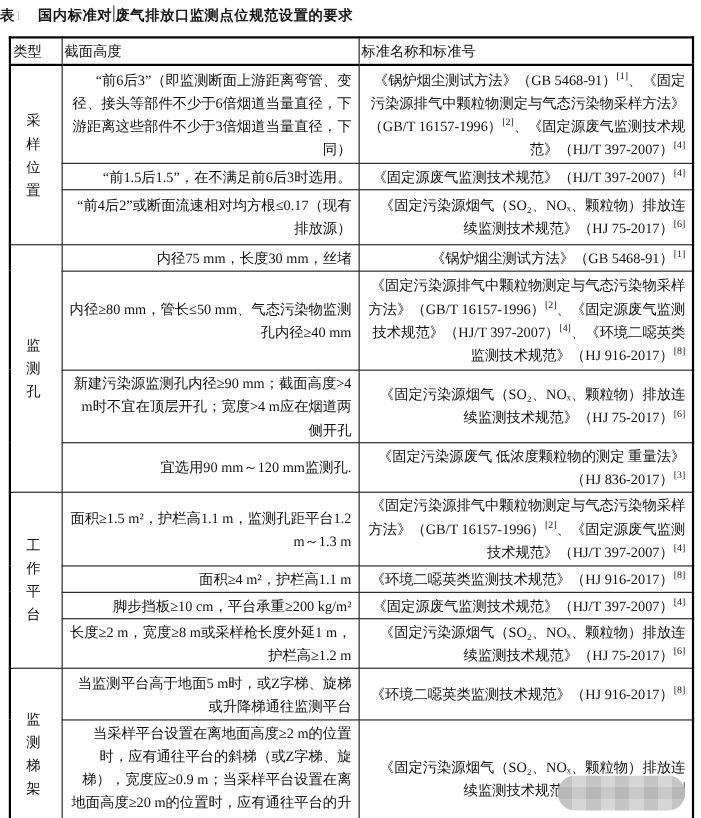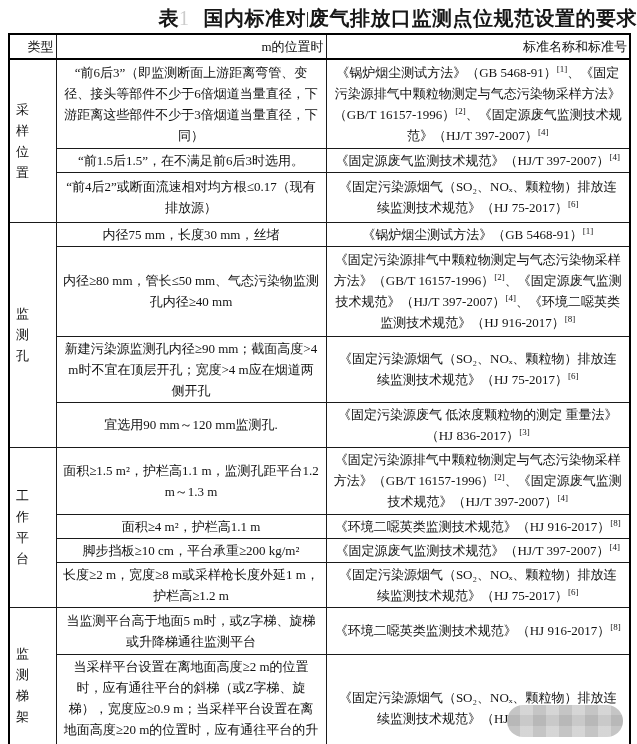--- a/index.html
+++ b/index.html
@@ -6,22 +6,22 @@
   .page{
     position:relative;
     width:637px;height:744px;
     background:#ffffff;
     font-family:"Liberation Serif","DejaVu Serif",serif;
     color:#111111;
     overflow:hidden;
   }
   .doc-title{
     position:absolute;top:5px;left:0;width:637px;
-    text-align:right;
-    font-size:20px;font-weight:bold;color:#161616;
+    text-align:left;
+    font-size:13px;font-weight:bold;color:#161616;
     letter-spacing:0.5px;
     white-space:nowrap;
   }
   .doc-title .gap{display:inline-block;width:14px;}
   .faint{color:#cccccc;font-weight:normal;}
   .caret{
     display:inline-block;width:1px;height:15px;
     background:#333;vertical-align:-2px;margin:0 1px;
   }
   table.spec{
@@ -37,31 +37,32 @@
   table.spec th,table.spec td{
     border:1px solid #1a1a1a;
     vertical-align:middle;
     padding:1px 6px;
     line-height:21px;
     font-weight:normal;
     overflow:hidden;
   }
   table.spec tr.hdr th{
     border-bottom:2px solid #000;
-    text-align:right;
+    text-align:left;
     height:23px;
     padding:0 2px;
     font-family:Liberation Serif, serif;
   }
   td.cat{
+    text-align:center;
     letter-spacing:5px;
     padding:1px 2px 1px 6px;
     line-height:24px;
   }
-  td.req,td.std{text-align:center;}
+  td.req,td.std{text-align:right;}
   sup{font-size:9px;line-height:0;vertical-align:super;letter-spacing:0;}
   .watermark{
     position:absolute;left:507px;top:705px;width:116px;height:32px;
     background-color:#cbcbcb;
     background-image:
       repeating-linear-gradient(90deg, rgba(0,0,0,0.06) 0 13px, rgba(255,255,255,0.10) 13px 26px),
       repeating-linear-gradient(0deg, rgba(255,255,255,0.12) 0 11px, rgba(0,0,0,0.04) 11px 22px);
     border-radius:16px;
   }
 </style>
@@ -75,21 +76,21 @@
   <table class="spec">
     <colgroup>
         <col class="c1">
         <col class="c2">
         <col class="c3">
       </colgroup>
 
     <tbody>
         <tr class="hdr">
       <th>类型</th>
-      <th>m的位置时</th>
+      <th>截面高度</th>
       <th>标准名称和标准号</th>
     </tr>
 
     <tr style="height:89px">
       <td class="cat" rowspan="3">采样位置</td>
       <td class="req">“前6后3”（即监测断面上游距离弯管、变径、接头等部件不少于6倍烟道当量直径，下游距离这些部件不少于3倍烟道当量直径，下同）</td>
       <td class="std"><span>《锅炉烟尘测试方法》（GB 5468-91）</span><sup>[1]</sup><span>、《固定污染源排气中颗粒物测定与气态污染物采样方法》（GB/T 16157-1996）</span><sup>[2]</sup><span>、《固定源废气监测技术规范》（HJ/T 397-2007）</span><sup>[4]</sup></td>
     </tr>
     <tr style="height:23px">
       <td class="req">“前1.5后1.5”，在不满足前6后3时选用。</td>

